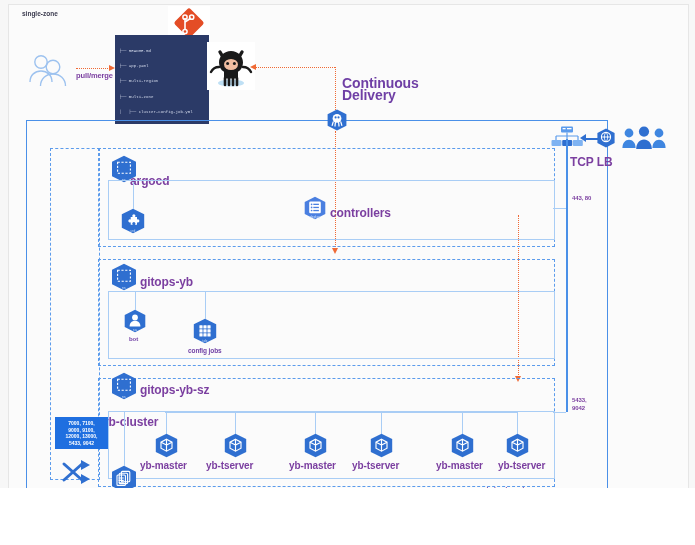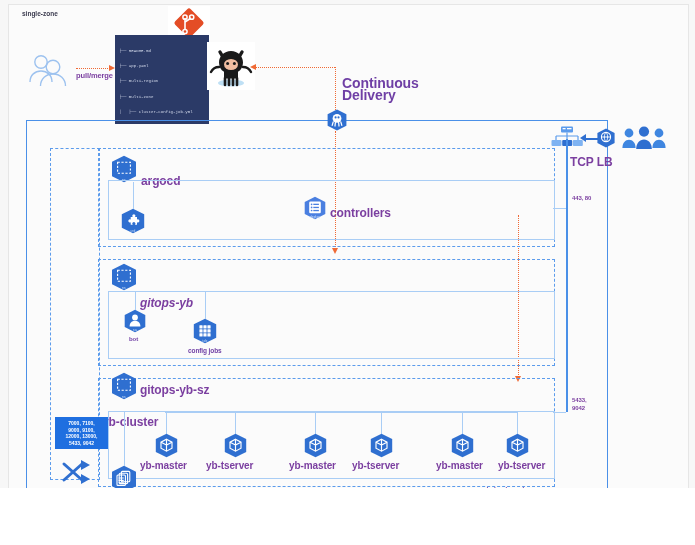--- a/index.html
+++ b/index.html
@@ -292,21 +292,21 @@
 
   <div class="ns-box" style="left:98px; top:148px; width:455px; height:97px;"></div>
 
   <div class="hex" style="left:110px; top:155px; width:28px; height:28px;">
     <svg width="28" height="28" viewBox="0 0 28 28">
       <path d="M14 0.8 L26 6.8 L26 21.2 L14 27.2 L2 21.2 L2 6.8 Z" fill="#2f6fd0"></path>
       <rect x="7.6" y="7.2" width="12.8" height="11" fill="none" stroke="#ffffff" stroke-width="1.1" stroke-dasharray="2.2 1.6"></rect>
     </svg>
     <span class="hex-sub">ns</span>
   </div>
-  <div class="lbl lbl-name" style="left:141px; top:174px;">argocd</div>
+  <div class="lbl lbl-name" style="left:130px; top:174px;">argocd</div>
 
   <div class="inner-box" style="left:108px; top:180px; width:445px; height:58px;"></div>
 
   <div class="hex" style="left:303px; top:196px; width:24px; height:24px;">
     <svg width="24" height="24" viewBox="0 0 24 24">
       <path d="M12 0.7 L22.3 5.9 L22.3 18.1 L12 23.3 L1.7 18.1 L1.7 5.9 Z" fill="#4a7fe0"></path>
       <rect x="6.2" y="5.6" width="11.6" height="11.6" rx="1.3" fill="#ffffff"></rect>
       <g fill="#4a7fe0">
         <circle cx="8.6" cy="8.3" r="0.85"></circle>
           <rect x="10.3" y="7.7" width="5.6" height="1.3"></rect>
@@ -336,21 +336,21 @@
 
   <div class="ns-box" style="left:98px; top:259px; width:455px; height:105px;"></div>
 
   <div class="hex" style="left:110px; top:263px; width:28px; height:28px;">
     <svg width="28" height="28" viewBox="0 0 28 28">
       <path d="M14 0.8 L26 6.8 L26 21.2 L14 27.2 L2 21.2 L2 6.8 Z" fill="#2f6fd0"></path>
       <rect x="7.6" y="7.2" width="12.8" height="11" fill="none" stroke="#ffffff" stroke-width="1.1" stroke-dasharray="2.2 1.6"></rect>
     </svg>
     <span class="hex-sub">ns</span>
   </div>
-  <div class="lbl lbl-name" style="left:140px; top:296px;font-style:italic;">gitops-yb</div>
+  <div class="lbl lbl-name" style="left:140px; top:275px;">gitops-yb</div>
 
   <div class="inner-box" style="left:108px; top:291px; width:445px; height:66px;"></div>
 
   <div class="hex" style="left:123px; top:309px; width:24px; height:24px;">
     <svg width="24" height="24" viewBox="0 0 24 24">
       <path d="M12 0.7 L22.3 5.9 L22.3 18.1 L12 23.3 L1.7 18.1 L1.7 5.9 Z" fill="#2f6fd0"></path>
       <circle cx="12" cy="8.4" r="2.9" fill="#ffffff"></circle>
       <path d="M6.6 17.4 c0-3.6 2.4-5.7 5.4-5.7 s5.4 2.1 5.4 5.7z" fill="#ffffff"></path>
     </svg>
     <span class="hex-sub">sa</span>

